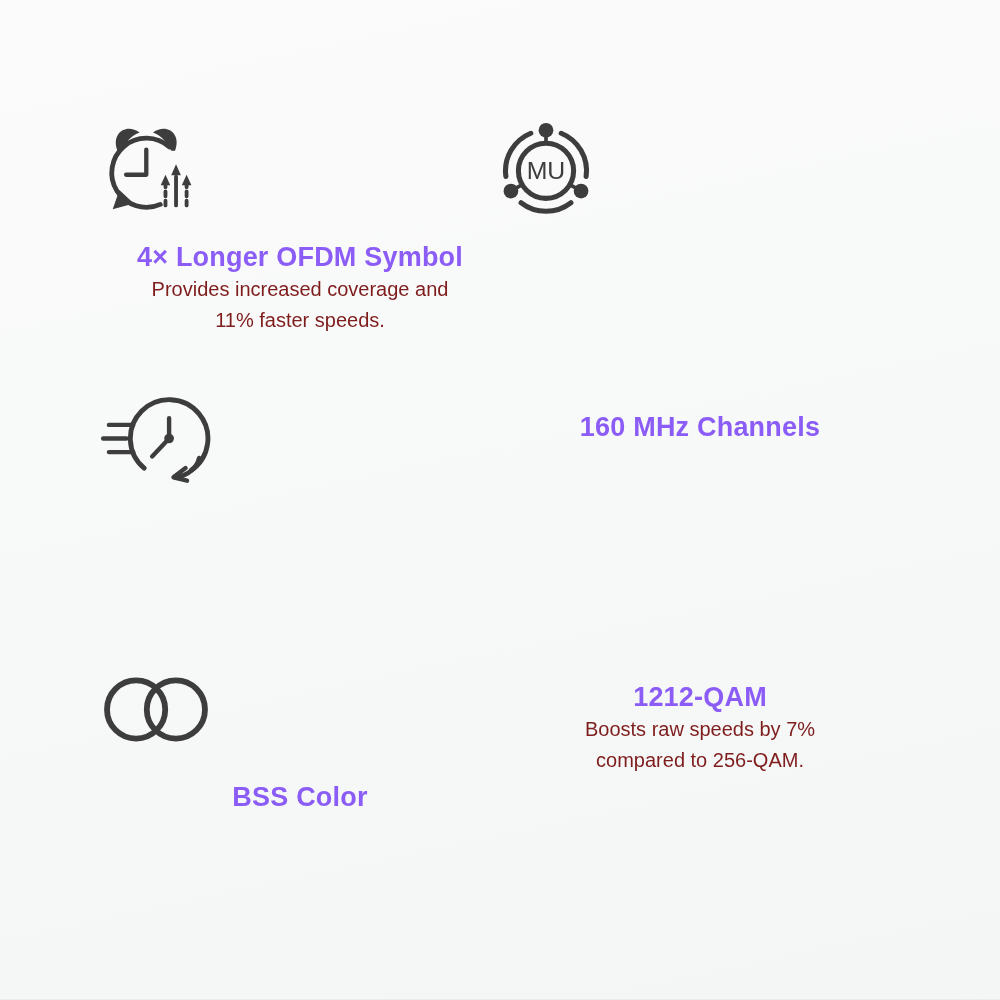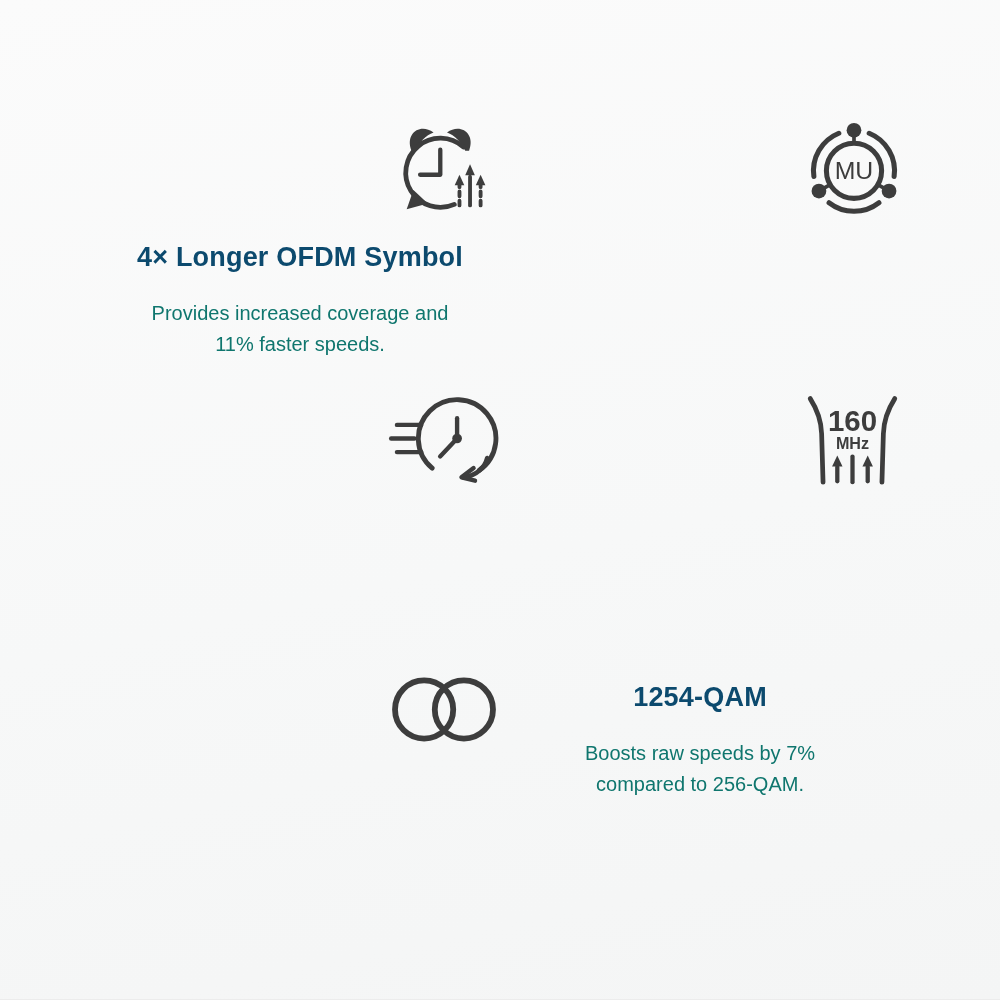--- a/index.html
+++ b/index.html
@@ -18,35 +18,35 @@
     padding-top: 118px;
     display: grid;
     grid-template-columns: 400px 400px;
     grid-template-rows: 270px 270px auto;
   }
   .cell { text-align: center; }
   .icon-box {
     height: 100px;
     display: flex;
     align-items: center;
-    justify-content: flex-end;
+    justify-content: flex-start;
   }
   .title {
     margin: 22px 0 0 0;
     font-size: 27px;
     line-height: 34px;
     font-weight: 700;
-    color: #0c4a6e;
+    color: #8b5cf6;
     letter-spacing: 0.2px;
   }
   .desc {
-    margin: 24px 0 0 0;
+    margin: 0 0 0 0;
     font-size: 20px;
     line-height: 31px;
-    color: #0f766e;
+    color: #7f1d1d;
     white-space: pre-line;
   }
   svg { display: block; }
   svg text {
     font-family: "Liberation Sans", sans-serif;
     fill: #3d3d3d;
   }
 </style>
 </head>
 <body>
@@ -120,47 +120,34 @@
 
           <circle cx="71" cy="50" r="5" fill="#3d3d3d" stroke="none"></circle>
           <path d="M 71 50 V 29" stroke-width="4.5"></path>
           <path d="M 71 50 L 53.5 68.5" stroke-width="4.5"></path>
         </g>
       </svg>
     </div>
   </div>
 
   <div class="cell">
-    <div class="icon-box">
-      <svg width="95" height="95" viewBox="0 0 100 100">
-        <g stroke="#3d3d3d" fill="none" stroke-linecap="round">
-          <path d="M 19 96 L 17.5 45 Q 17 26 5.5 8" stroke-width="5"></path>
-          <path d="M 81 96 L 82.5 45 Q 83 26 94.5 8" stroke-width="5"></path>
-          <path d="M 50 69 V 96" stroke-width="4.5"></path>
-          <path d="M 34 80 V 95" stroke-width="4.5"></path>
-          <path d="M 66 80 V 95" stroke-width="4.5"></path>
-          <path d="M 34 68 L 28.5 79.5 L 39.5 79.5 Z" fill="#3d3d3d" stroke="none"></path>
-          <path d="M 66 68 L 60.5 79.5 L 71.5 79.5 Z" fill="#3d3d3d" stroke="none"></path>
-        </g>
-        <text x="50" y="42" text-anchor="middle" font-size="31" font-weight="600">160</text>
-        <text x="50" y="61" text-anchor="middle" font-size="17" font-weight="600">MHz</text>
-      </svg>
-    </div>
+    <h3 class="title">160 MHz Channels</h3>
   </div>
 
   <div class="cell">
     <div class="icon-box">
       <svg width="112" height="97" viewBox="0 0 115 100">
         <g stroke="#3d3d3d" fill="none">
           <circle cx="37" cy="51" r="30" stroke-width="6"></circle>
           <circle cx="78" cy="51" r="30" stroke-width="6"></circle>
         </g>
       </svg>
     </div>
+    <h3 class="title">BSS Color</h3>
   </div>
 
   <div class="cell">
-    <h3 class="title">1254-QAM</h3>
+    <h3 class="title">1212-QAM</h3>
     <p class="desc">Boosts raw speeds by 7%
 compared to 256-QAM.</p>
   </div>
 
 </div>
 
 </body></html>

